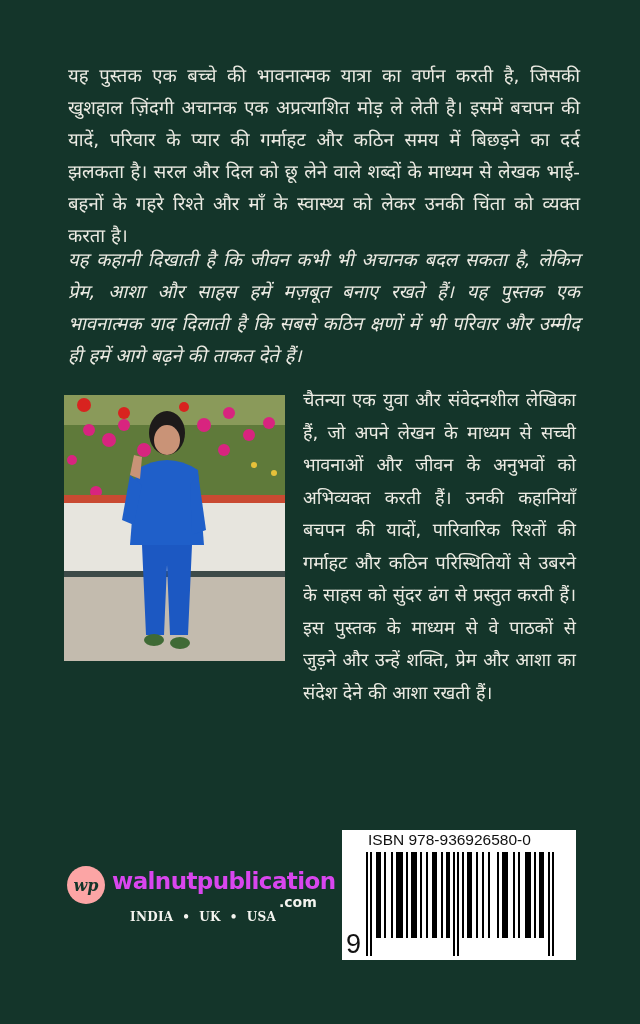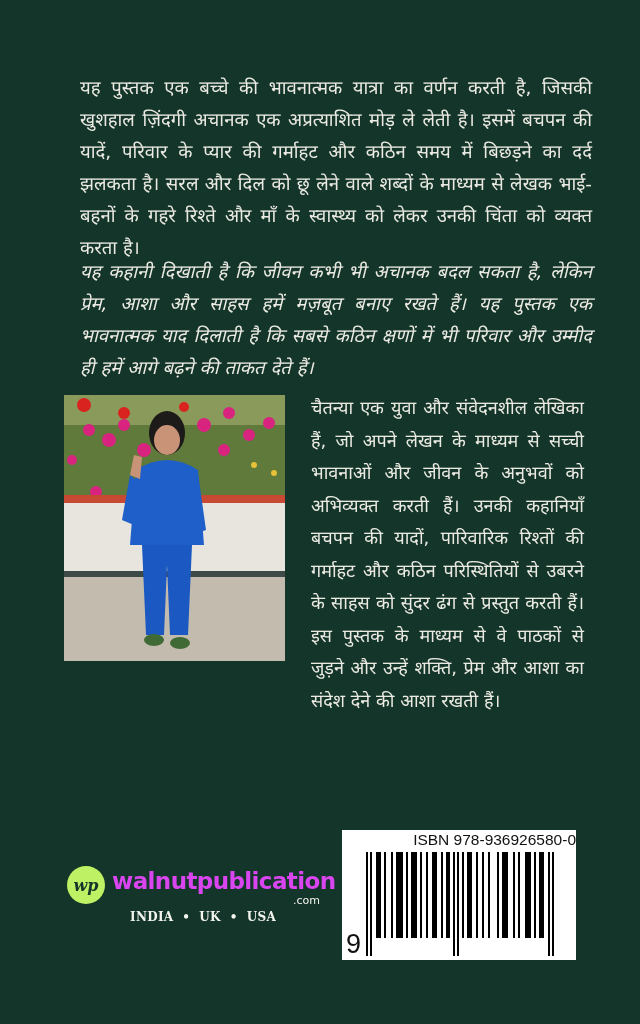--- a/index.html
+++ b/index.html
@@ -10,64 +10,64 @@
     font-family: "DejaVu Sans", sans-serif;
     color: #ecebe3;
   }
   .para {
     position: absolute;
     left: 64px; width: 512px;
     font-size: 18.5px;
     line-height: 32px;
     text-align: justify;
     text-align-last: left;
-    margin: 16px;
+    margin: 4px;
   }
   #p1 { top: 56px; }
   #p2 { top: 240px; font-style: italic; }
   .photo {
     position: absolute; left: 64px; top: 395px;
     width: 221px; height: 266px; overflow: hidden;
     background: #b9b3a8;
   }
   .bio {
     position: absolute; left: 303px; top: 384px; width: 273px;
     font-size: 18px; line-height: 32.5px;
-    text-align: justify; text-align-last: left; margin: 8px;
+    text-align: justify; text-align-last: left; margin: 0;
   }
   .logo { position: absolute; left: 67px; top: 866px; }
   .logo-circle {
     position: absolute; left: 0; top: 0; width: 38px; height: 38px;
-    border-radius: 50%; background: #bef264;
+    border-radius: 50%; background: #fca5a5;
     display: flex; align-items: center; justify-content: center;
     color: #14352a; font-family: "DejaVu Serif", serif; font-style: italic;
     font-size: 16px; font-weight: bold;
   }
   .logo-word {
     position: absolute; left: 45px; top: 2px;
     font-family: "DejaVu Sans", sans-serif; font-weight: bold;
     font-size: 23px; letter-spacing: -0.6px; color: #d946ef; white-space: nowrap;
   }
   .logo-com {
-    position: absolute; left: 226px; top: 28px;
-    font-size: 11px; font-weight: normal; color: #f4f4ef;
+    position: absolute; left: 212px; top: 28px;
+    font-size: 14px; font-weight: bold; color: #f4f4ef;
   }
   .logo-countries {
     position: absolute; left: 63px; top: 44px;
     font-family: "DejaVu Serif", serif; font-size: 12px; font-weight: bold;
     color: #f4f4ef; white-space: nowrap; letter-spacing: 0.3px; text-align: right;
   }
   .barcode-box {
     position: absolute; left: 342px; top: 830px; width: 234px; height: 130px;
     background: #ffffff;
   }
   .isbn-text {
-    position: absolute; left: 0; right: 0; top: 1px; text-align: right;
+    position: absolute; left: 0; right: 0; top: 1px; text-align: left;
     font-family: "Liberation Sans", sans-serif; font-size: 15.5px; color: #111;
-    padding-left: 4px;
+    padding-left: 26px;
   }
   .bars { position: absolute; left: 0; top: 0; }
   .digit {
     position: absolute; font-family: "Liberation Sans", sans-serif;
     font-size: 27px; color: #111; top: 99px; letter-spacing: 0.5px;
   }
 </style>
 </head>
 <body>
 

